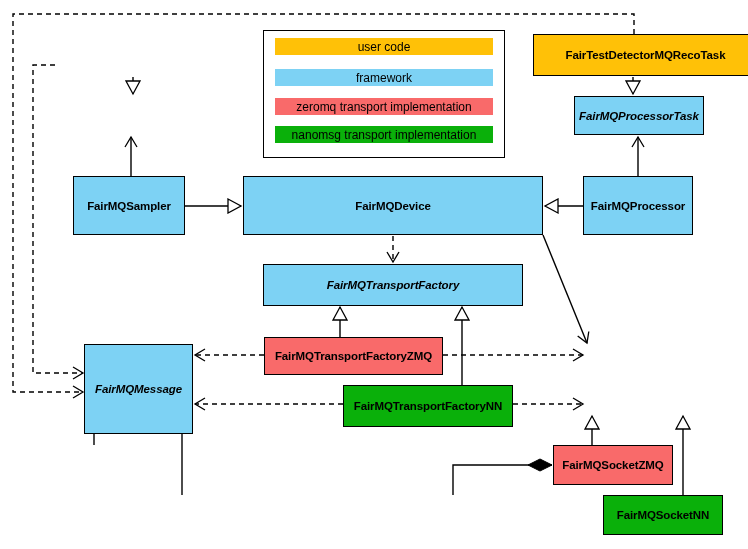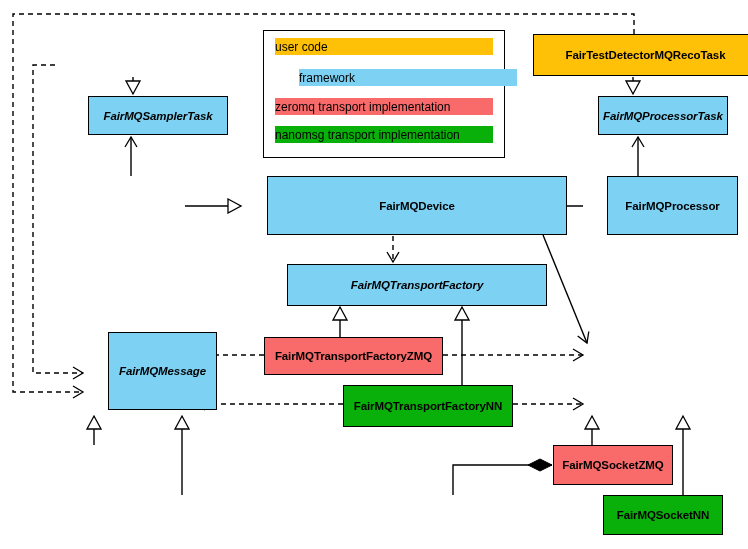--- a/index.html
+++ b/index.html
@@ -18,31 +18,31 @@
     font-family:"Liberation Sans", sans-serif;
   }
   .node{
     position:absolute;display:flex;align-items:center;justify-content:center;
     box-sizing:border-box;border:1.5px solid var(--color-border);
     font-size:11.5px;font-weight:bold;color:#000;text-align:center;
     white-space:nowrap;letter-spacing:-0.1px;
   }
   .abstract{font-style:italic;}
   .cat-user-code{background:var(--color-user-code);}
-  .cat-framework{background:var(--color-framework);margin-left:24px;}
+  .cat-framework{background:var(--color-framework);}
   .cat-zeromq{background:var(--color-zeromq);}
   .cat-nanomsg{background:var(--color-nanomsg);}
   .legend{
     position:absolute;left:263px;top:30px;width:242px;height:128px;
     box-sizing:border-box;border:1.5px solid var(--color-border);
     background:var(--color-background);
   }
   .legend-item{
     position:absolute;left:11px;width:218px;height:17px;
-    display:flex;align-items:center;justify-content:flex-start;
+    display:flex;align-items:center;justify-content:center;
     font-size:12px;color:#000;white-space:nowrap;
   }
   .edges{position:absolute;left:0;top:0;width:748px;height:549px;pointer-events:none;}
   .edge{stroke:var(--color-line);stroke-width:1.4;fill:none;}
   .dashed{stroke-dasharray:5,4;}
 </style>
 </head>
 <body>
 
 <div class="canvas">
@@ -94,45 +94,45 @@
       <span>framework</span>
     </div>
     <div class="legend-item cat-zeromq" style="top:67px">
       <span>zeromq transport implementation</span>
     </div>
     <div class="legend-item cat-nanomsg" style="top:95px">
       <span>nanomsg transport implementation</span>
     </div>
   </div>
 
-  <div class="node cat-framework abstract" style="left:64px;top:96px;width:140px;height:39px">
-    <span>FairMQSamplerTask</span>
-  </div>
   <div class="node cat-user-code" style="left:533px;top:34px;width:225px;height:42px">
     <span>FairTestDetectorMQRecoTask</span>
   </div>
   <div class="node cat-framework abstract" style="left:574px;top:96px;width:130px;height:39px">
     <span>FairMQProcessorTask</span>
   </div>
+  <div class="node cat-framework" style="left:73px;top:176px;width:112px;height:59px">
+    <span>FairMQSampler</span>
+  </div>
   <div class="node cat-framework" style="left:243px;top:176px;width:300px;height:59px">
     <span>FairMQDevice</span>
   </div>
-  <div class="node cat-framework" style="left:583px;top:176px;width:131px;height:59px">
+  <div class="node cat-framework" style="left:583px;top:176px;width:110px;height:59px">
     <span>FairMQProcessor</span>
   </div>
   <div class="node cat-framework abstract" style="left:263px;top:264px;width:260px;height:42px">
     <span>FairMQTransportFactory</span>
   </div>
   <div class="node cat-zeromq" style="left:264px;top:337px;width:179px;height:38px">
     <span>FairMQTransportFactoryZMQ</span>
   </div>
   <div class="node cat-nanomsg" style="left:343px;top:385px;width:170px;height:42px">
     <span>FairMQTransportFactoryNN</span>
   </div>
-  <div class="node cat-framework abstract" style="left:84px;top:332px;width:109px;height:78px">
+  <div class="node cat-framework abstract" style="left:84px;top:344px;width:109px;height:90px">
     <span>FairMQMessage</span>
   </div>
   <div class="node cat-zeromq" style="left:553px;top:445px;width:120px;height:40px">
     <span>FairMQSocketZMQ</span>
   </div>
   <div class="node cat-nanomsg" style="left:603px;top:495px;width:120px;height:40px">
     <span>FairMQSocketNN</span>
   </div>
 
 </div>

